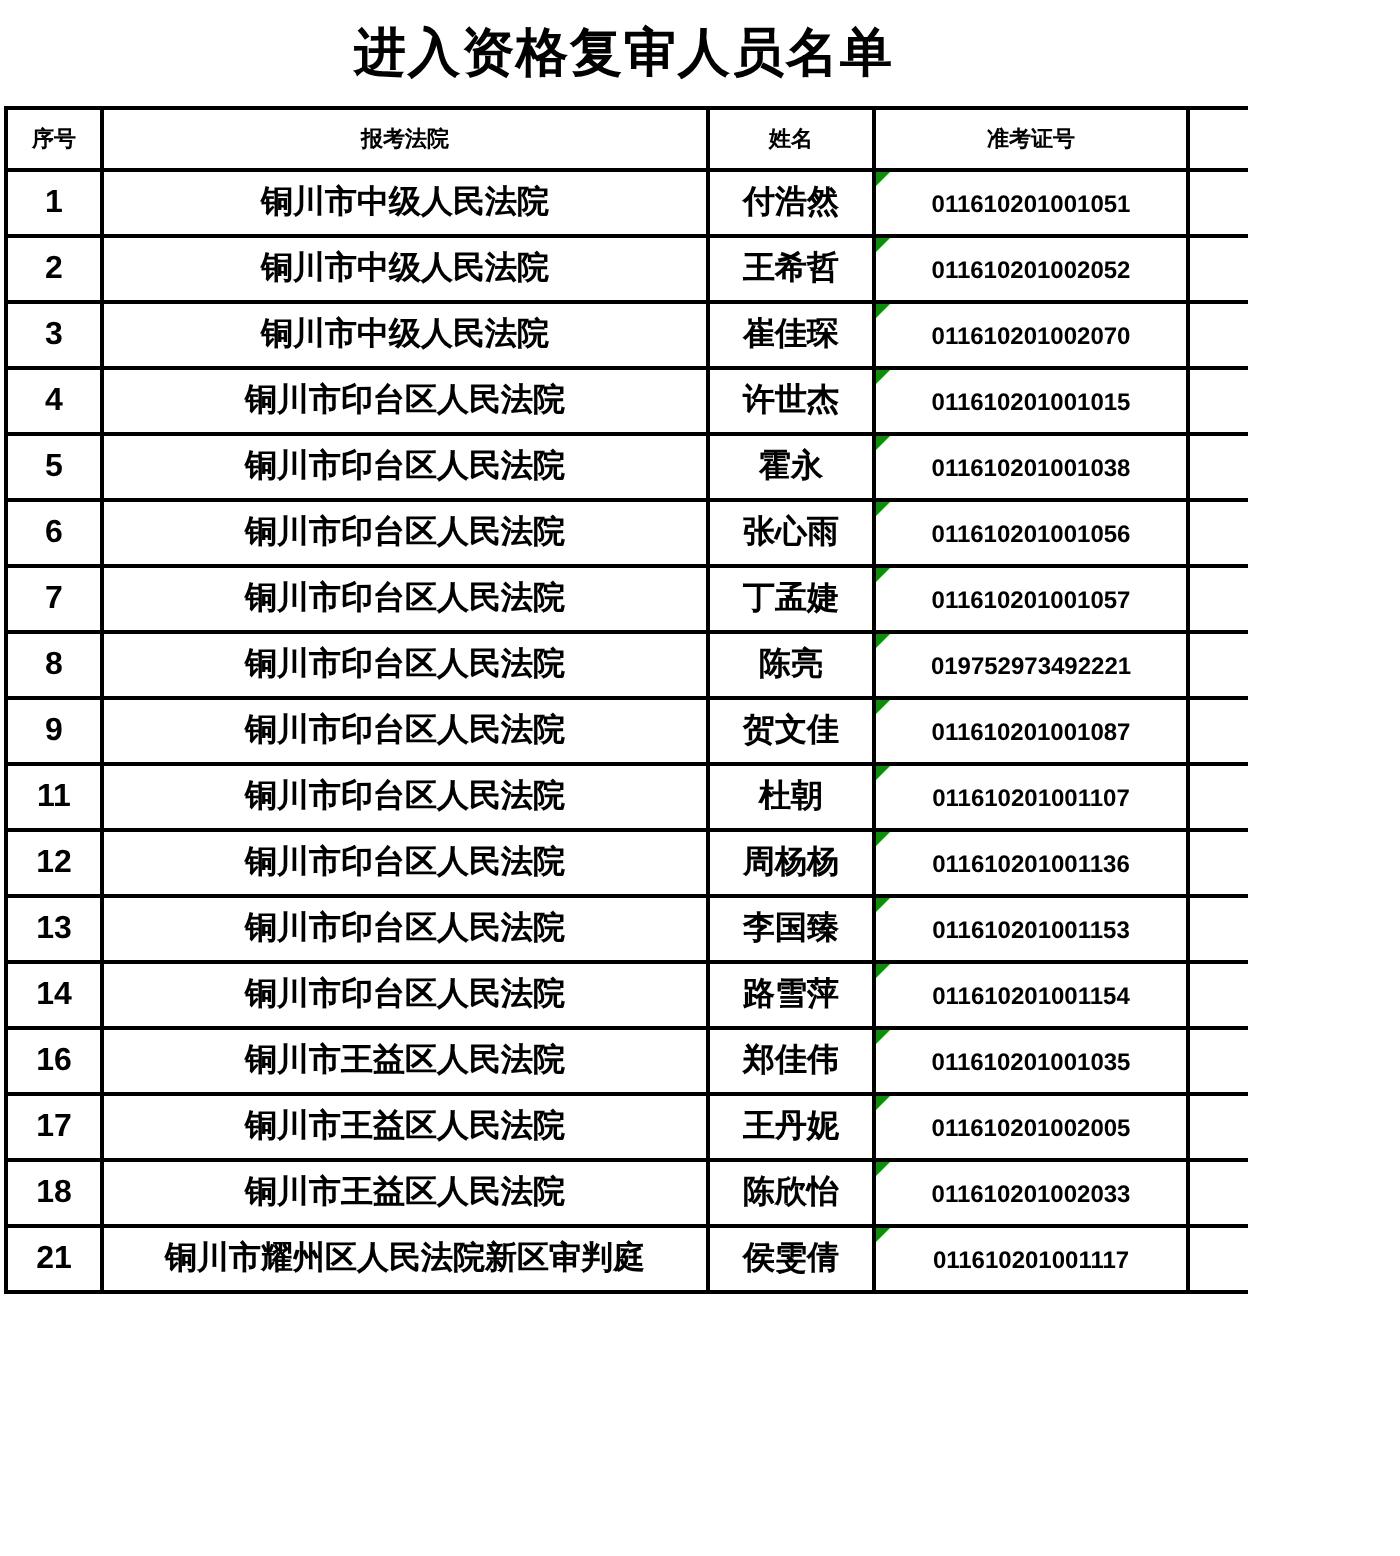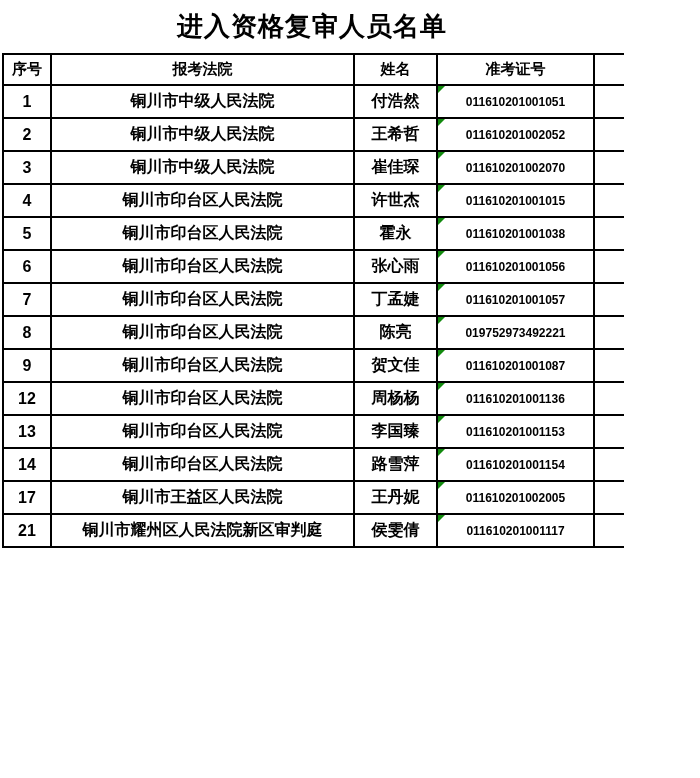--- a/index.html
+++ b/index.html
@@ -38,21 +38,21 @@
     border:2px solid var(--border);
     text-align:center;
     vertical-align:middle;
     padding:0;
     font-weight:bold;
     overflow:hidden;
     white-space:nowrap;
   }
   thead th{
     height:29px;
-    font-size:15px;
+    font-size:11px;
     font-family:Liberation Serif, serif;
   }
   tbody td{
     height:31px;
     font-size:16px;
   }
   td.c-no{font-size:16px;}
   td.c-ticket{
     position:relative;
     font-size:12px;
@@ -173,20 +173,29 @@
     <td class="c-no">9</td>
     <td class="c-court">铜川市印台区人民法院</td>
     <td class="c-name">贺文佳</td>
     <td class="c-ticket">
       <span class="tri"></span><span>011610201001087</span>
     </td>
     <td class="c-note"></td>
   </tr>
 
 
+  <tr>
+    <td class="c-no">11</td>
+    <td class="c-court">铜川市印台区人民法院</td>
+    <td class="c-name">杜朝</td>
+    <td class="c-ticket">
+      <span class="tri"></span><span>011610201001107</span>
+    </td>
+    <td class="c-note"></td>
+  </tr>
 
   <tr>
     <td class="c-no">12</td>
     <td class="c-court">铜川市印台区人民法院</td>
     <td class="c-name">周杨杨</td>
     <td class="c-ticket">
       <span class="tri"></span><span>011610201001136</span>
     </td>
     <td class="c-note"></td>
   </tr>
@@ -205,31 +214,49 @@
     <td class="c-no">14</td>
     <td class="c-court">铜川市印台区人民法院</td>
     <td class="c-name">路雪萍</td>
     <td class="c-ticket">
       <span class="tri"></span><span>011610201001154</span>
     </td>
     <td class="c-note"></td>
   </tr>
 
 
+  <tr>
+    <td class="c-no">16</td>
+    <td class="c-court">铜川市王益区人民法院</td>
+    <td class="c-name">郑佳伟</td>
+    <td class="c-ticket">
+      <span class="tri"></span><span>011610201001035</span>
+    </td>
+    <td class="c-note"></td>
+  </tr>
 
   <tr>
     <td class="c-no">17</td>
     <td class="c-court">铜川市王益区人民法院</td>
     <td class="c-name">王丹妮</td>
     <td class="c-ticket">
       <span class="tri"></span><span>011610201002005</span>
     </td>
     <td class="c-note"></td>
   </tr>
 
+  <tr>
+    <td class="c-no">18</td>
+    <td class="c-court">铜川市王益区人民法院</td>
+    <td class="c-name">陈欣怡</td>
+    <td class="c-ticket">
+      <span class="tri"></span><span>011610201002033</span>
+    </td>
+    <td class="c-note"></td>
+  </tr>
 
 
 
   <tr>
     <td class="c-no">21</td>
     <td class="c-court">铜川市耀州区人民法院新区审判庭</td>
     <td class="c-name">侯雯倩</td>
     <td class="c-ticket">
       <span class="tri"></span><span>011610201001117</span>
     </td>

